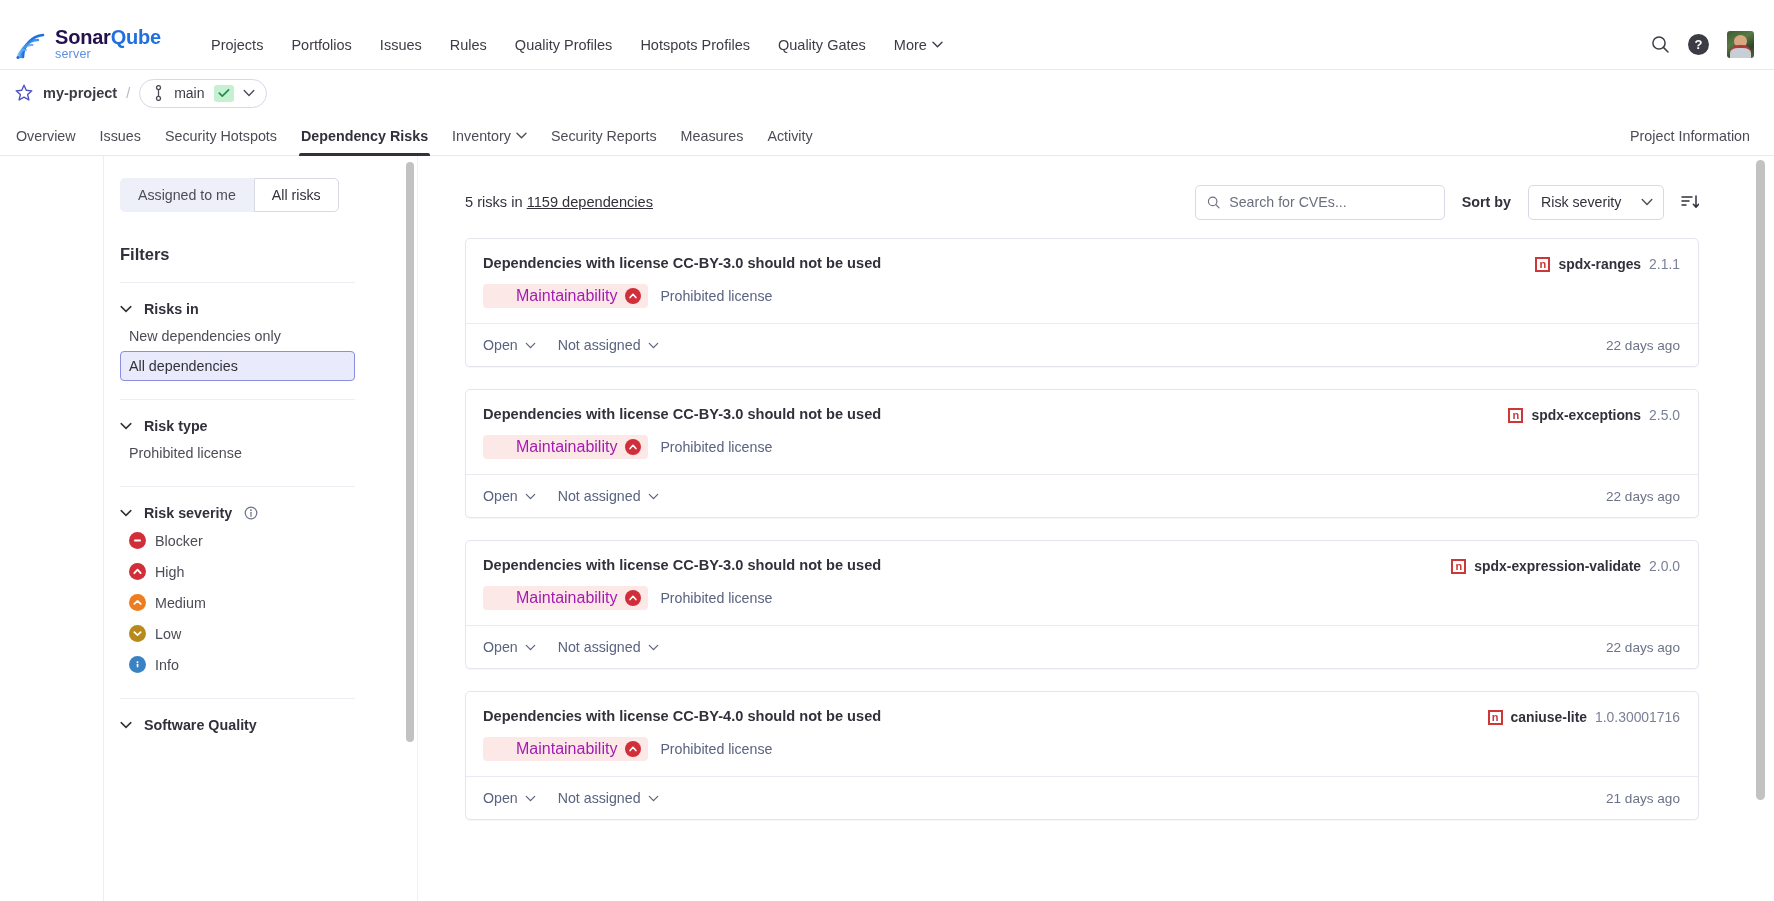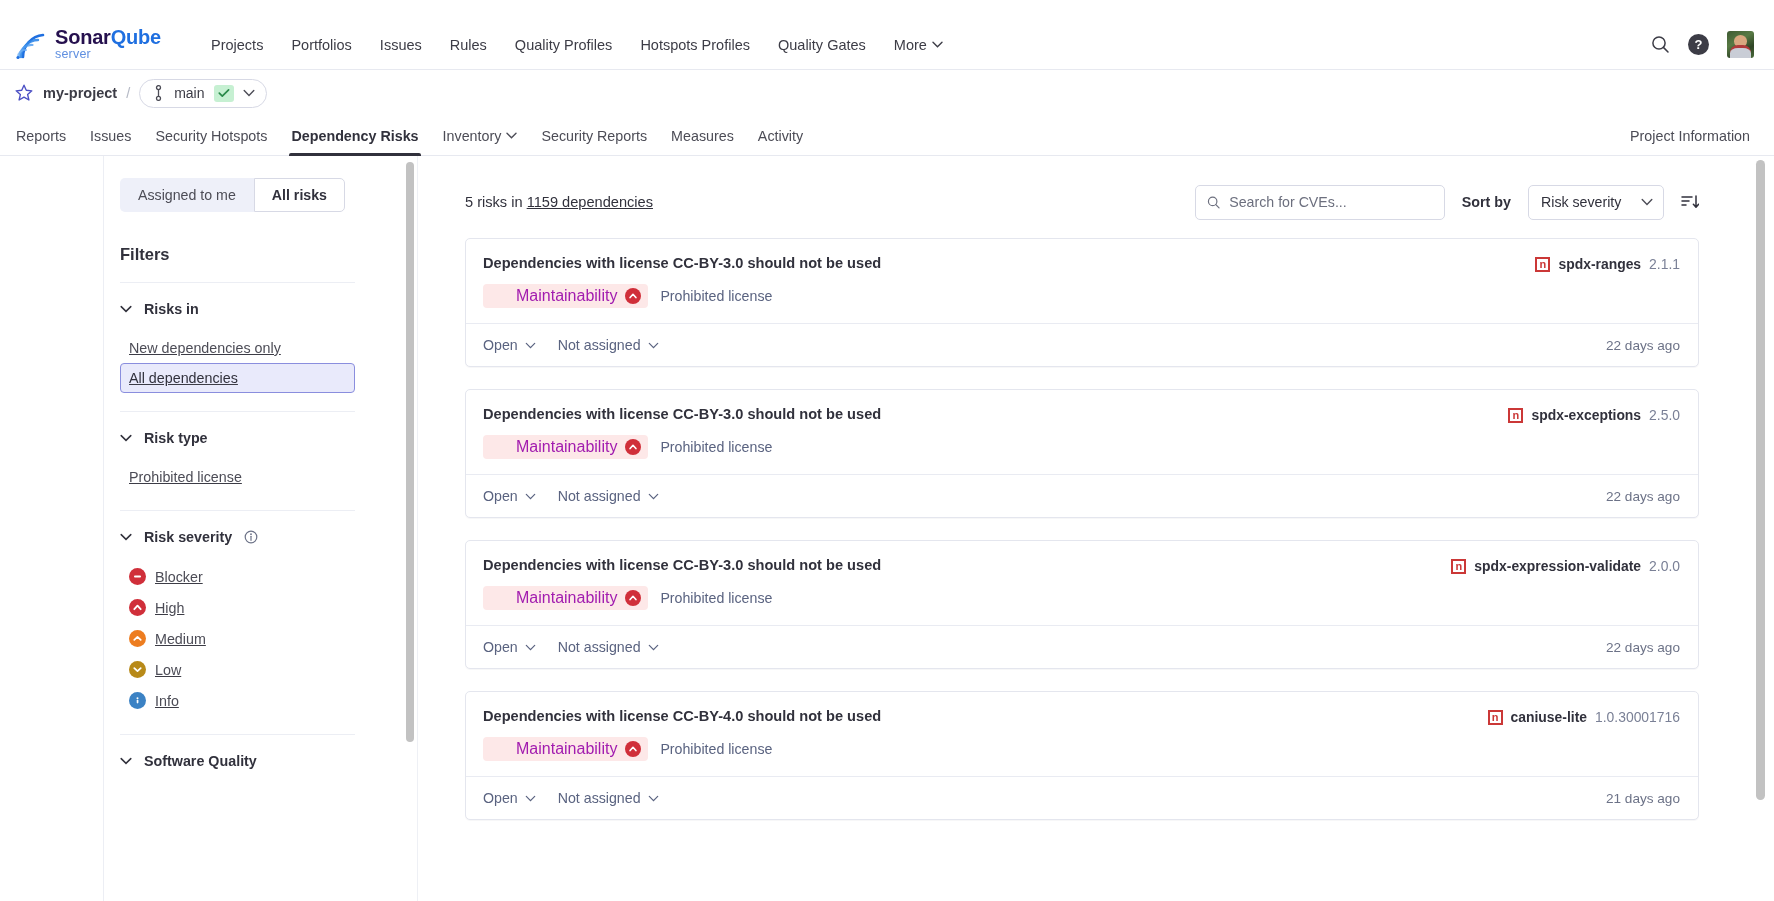--- a/index.html
+++ b/index.html
@@ -111,31 +111,31 @@
     position: absolute; left: 103px; top: 0; bottom: 0; width: 1px; background: #eceef4;
   }
   .seg-group { display: inline-flex; border-radius: 5px; }
   .seg-btn {
     font-size: 14.2px; padding: 8px 17px; cursor: pointer;
     border: 1px solid transparent; background: #eef0f9; color: #4c4c56;
   }
   .seg-btn:first-child { border-radius: 5px 0 0 5px; }
   .seg-btn:last-child { border-radius: 0 5px 5px 0; }
   .seg-btn.active {
-    background: #ffffff; color: #31313c; font-weight: bold;
+    background: #ffffff; color: #31313c; font-weight: normal;
     border: 1px solid #d7d9e5;
   }
   .filters-title { font-size: 16.5px; font-weight: bold; color: #31313c; margin: 33px 0 0 0; }
   .sb-divider { height: 1px; background: #eceef4; margin: 18px 0 0 0; }
   .facet { padding-top: 18px; }
   .facet-head {
     display: flex; align-items: center; gap: 12px;
     font-size: 14.3px; font-weight: bold; color: #31313c; cursor: pointer;
   }
-  .facet-items { margin-top: 16px; text-decoration: underline; }
+  .facet-items { margin-top: 4px; }
   .facet-item {
     font-size: 14.3px; color: #4c4c56; padding: 6px 8px; border-radius: 4px;
     cursor: pointer; display: flex; align-items: center; gap: 9px;
     border: 1px solid transparent;
   }
   .facet-item.selected {
     background: #e9eafb; border: 1px solid #8a8ede; color: #31313c;
   }
   .sev-dot { width: 17px; height: 17px; border-radius: 50%; flex: none;
              display: flex; align-items: center; justify-content: center; }
@@ -309,21 +309,21 @@
         </svg>
     </span>
     <svg width="12" height="8" viewBox="0 0 12 8">
         <path d="M1.2 1.6 6 6.4 10.8 1.6" fill="none" stroke="#4c4c56" stroke-width="1.4" stroke-linecap="round"></path>
       </svg>
   </div>
 </div>
 
 <div class="subnav">
   <div class="tab">
-      <span>Reports</span>
+      <span>Overview</span>
     </div>
   <div class="tab">
       <span>Issues</span>
     </div>
   <div class="tab">
       <span>Security Hotspots</span>
     </div>
   <div class="tab active">
       <span>Dependency Risks</span>
     </div>

